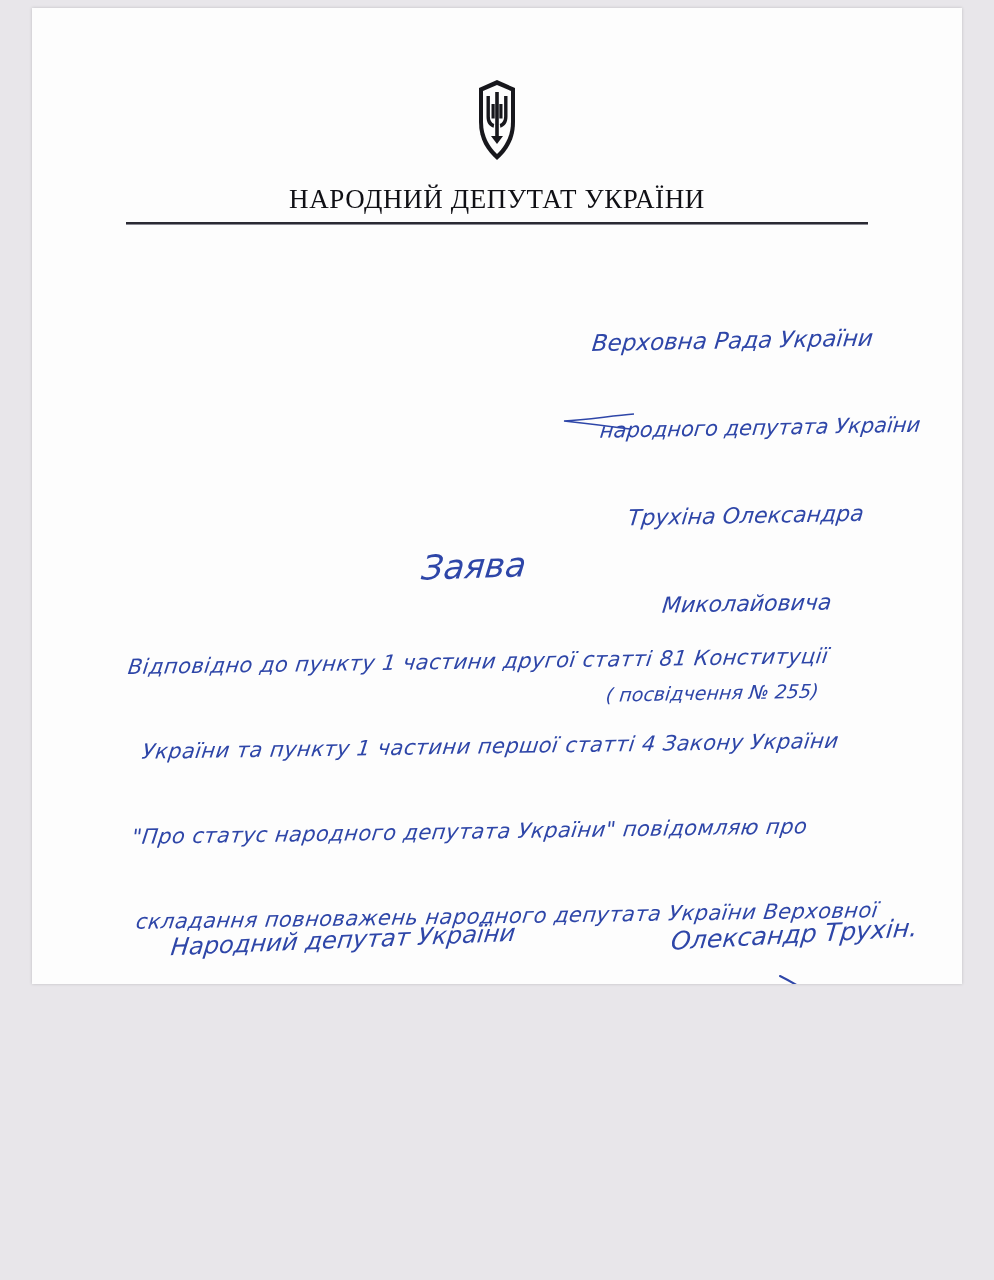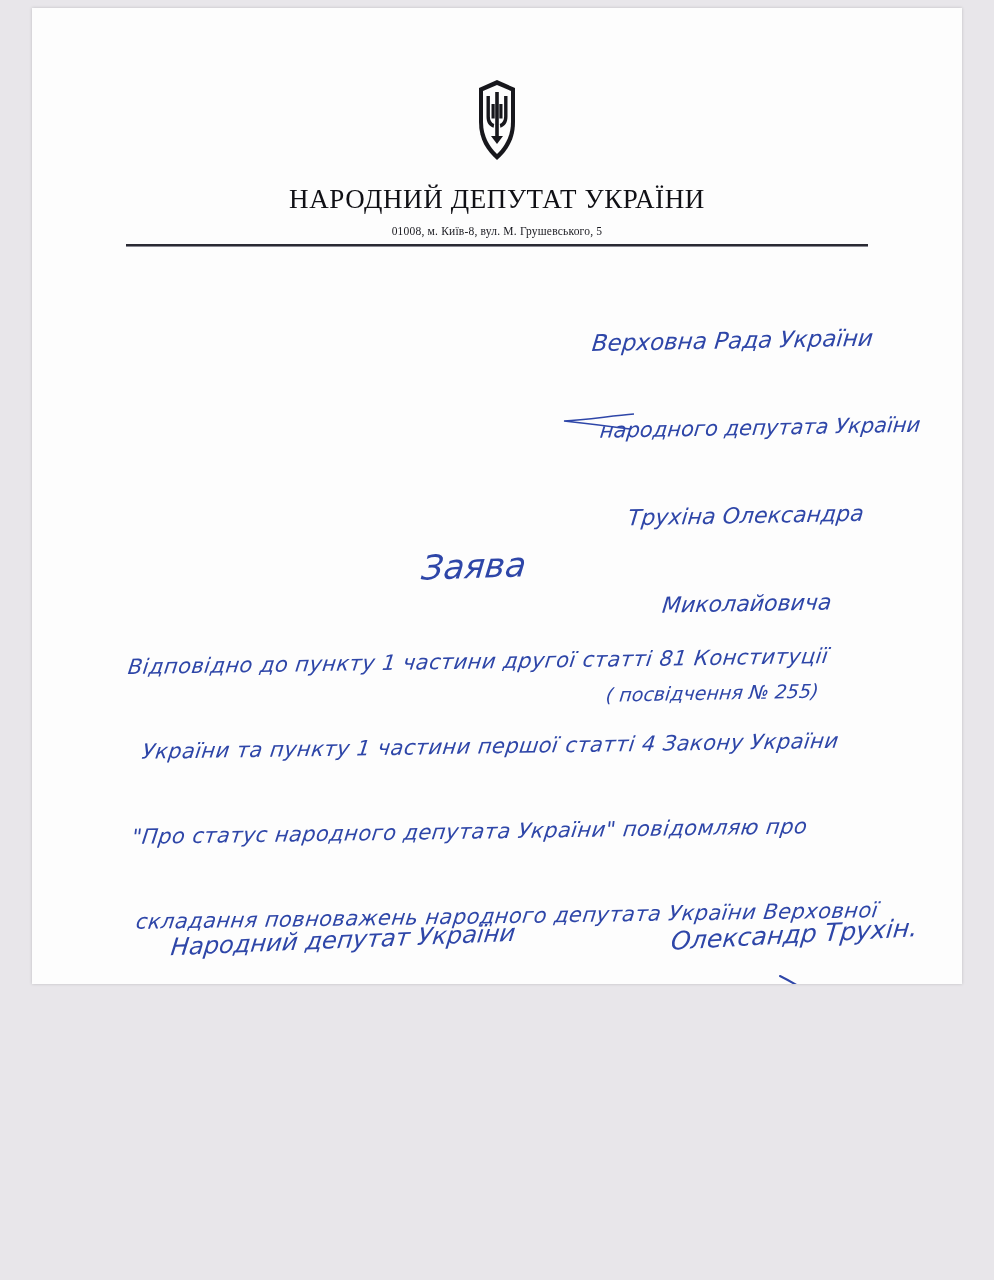--- a/index.html
+++ b/index.html
@@ -156,21 +156,20 @@
       <path fill="#17171c" d="M28 2 L46 10 L46 44 C46 62 38 73 28 82 C18 73 10 62 10 44 L10 10 Z"></path>
       <path fill="#fdfdfd" d="M28 7 L42 13 L42 44 C42 59 35 69 28 76 C21 69 14 59 14 44 L14 13 Z"></path>
       <path fill="#17171c" d="M26.2 14 h3.6 v46 h-3.6 z"></path>
       <path fill="#17171c" d="M17.5 18 h3.4 v20.5 c0 4 1.6 6.2 4.3 7.6 l-0.6 3.6 c-4.8-1.8-7.1-5.3-7.1-11.2 z"></path>
       <path fill="#17171c" d="M35.1 18 h3.4 v20.5 c0 5.9-2.3 9.4-7.1 11.2 l-0.6-3.6 c2.7-1.4 4.3-3.6 4.3-7.6 z"></path>
       <path fill="#17171c" d="M22.5 26 h3.2 v14.5 h-3.2 z"></path>
       <path fill="#17171c" d="M30.3 26 h3.2 v14.5 h-3.2 z"></path>
       <path fill="#17171c" d="M22 58 h12 l-6 8 z"></path>
     </svg>
     <div class="org-title">НАРОДНИЙ ДЕПУТАТ УКРАЇНИ</div>
-    <div class="address">01008, м. Київ-8, вул. М. Грушевського, 5</div>
     <div class="rule"></div>
   </div>
 
   <div class="addressee hand">
     <div class="ln l1">Верховна Рада України</div>
     <div class="ln l2">народного депутата України</div>
     <div class="ln l3">Трухіна Олександра</div>
     <div class="ln l4">Миколайовича</div>
     <div class="ln l5">( посвідчення № 255)</div>
   </div>

